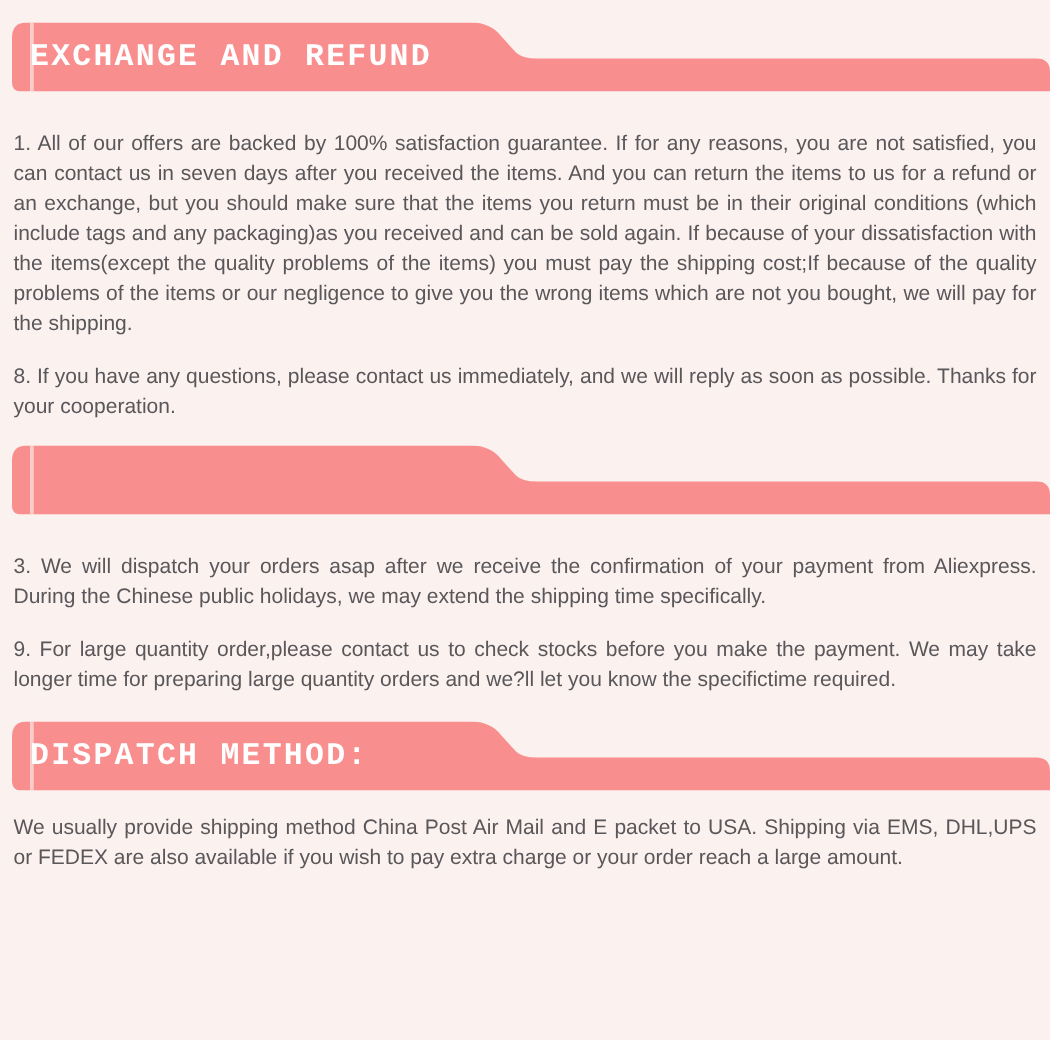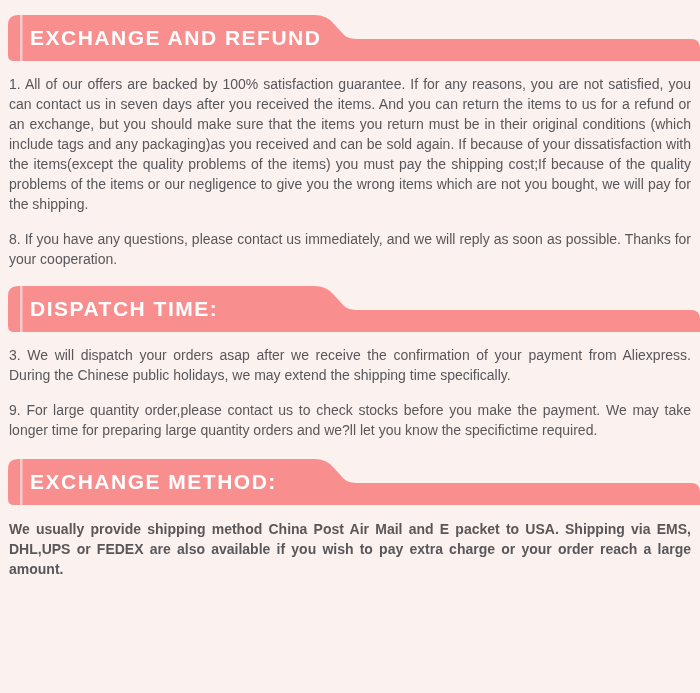--- a/index.html
+++ b/index.html
@@ -33,34 +33,35 @@
   .banner-shape {
     position: absolute;
     left: 0; top: 0;
     width: 692px; height: 46px;
     display: block;
   }
   .banner-shape .ribbon { fill: var(--accent); }
   .banner-shape .stripe { fill: var(--stripe); }
   .banner-title {
     position: absolute;
-    left: 22px; top: 0;
+    left: 12px; top: 0;
     height: 46px;
     display: flex;
     align-items: center;
     color: var(--title);
     font-size: 21px;
     font-weight: bold;
     letter-spacing: 1.5px;
     white-space: nowrap;
+    font-family: Liberation Mono, monospace;
   }
   .section-body {
-    padding: 13px 9px 4px 9px;
+    padding: 24px 9px 4px 9px;
   }
-  .policy-section.third .section-body { padding-top: 14px; font-weight: bold; }
+  .policy-section.third .section-body { padding-top: 14px; }
   .section-body p {
     color: var(--text);
     font-size: 14px;
     line-height: 20px;
     text-align: justify;
     margin: 0 0 15px 0;
   }
   .section-body p:last-child { margin-bottom: 9px; }
 </style>
 </head>
@@ -81,34 +82,33 @@
       <p>8. If you have any questions, please contact us immediately, and we will reply as soon as possible. Thanks for your cooperation.</p>
     </div>
   </section>
 
   <section class="policy-section second">
     <div class="banner">
       <svg class="banner-shape" viewBox="0 0 692 46" preserveAspectRatio="none" aria-hidden="true">
         <path class="ribbon" d="M 10 0 H 306 Q 319 0 326 9 L 336 20 Q 340 24 350 24 H 683 Q 692 24 692 33 V 46 H 6 Q 0 46 0 40 V 10 Q 0 0 10 0 Z"></path>
         <rect class="stripe" x="12" y="0" width="2.5" height="46"></rect>
       </svg>
-      <h2 class="banner-title">DISPATCH TIME:</h2>
     </div>
     <div class="section-body">
       <p>3. We will dispatch your orders asap after we receive the confirmation of your payment from Aliexpress. During the Chinese public holidays, we may extend the shipping time specifically.</p>
       <p>9. For large quantity order,please contact us to check stocks before you make the payment. We may take longer time for preparing large quantity orders and we?ll let you know the specifictime required.</p>
     </div>
   </section>
 
   <section class="policy-section third">
     <div class="banner">
       <svg class="banner-shape" viewBox="0 0 692 46" preserveAspectRatio="none" aria-hidden="true">
         <path class="ribbon" d="M 10 0 H 306 Q 319 0 326 9 L 336 20 Q 340 24 350 24 H 683 Q 692 24 692 33 V 46 H 6 Q 0 46 0 40 V 10 Q 0 0 10 0 Z"></path>
         <rect class="stripe" x="12" y="0" width="2.5" height="46"></rect>
       </svg>
-      <h2 class="banner-title">EXCHANGE METHOD:</h2>
+      <h2 class="banner-title">DISPATCH METHOD:</h2>
     </div>
     <div class="section-body">
       <p>We usually provide shipping method China Post Air Mail and E packet to USA. Shipping via EMS, DHL,UPS or FEDEX are also available if you wish to pay extra charge or your order reach a large amount.</p>
     </div>
   </section>
 
 </div>
 
 </body></html>

